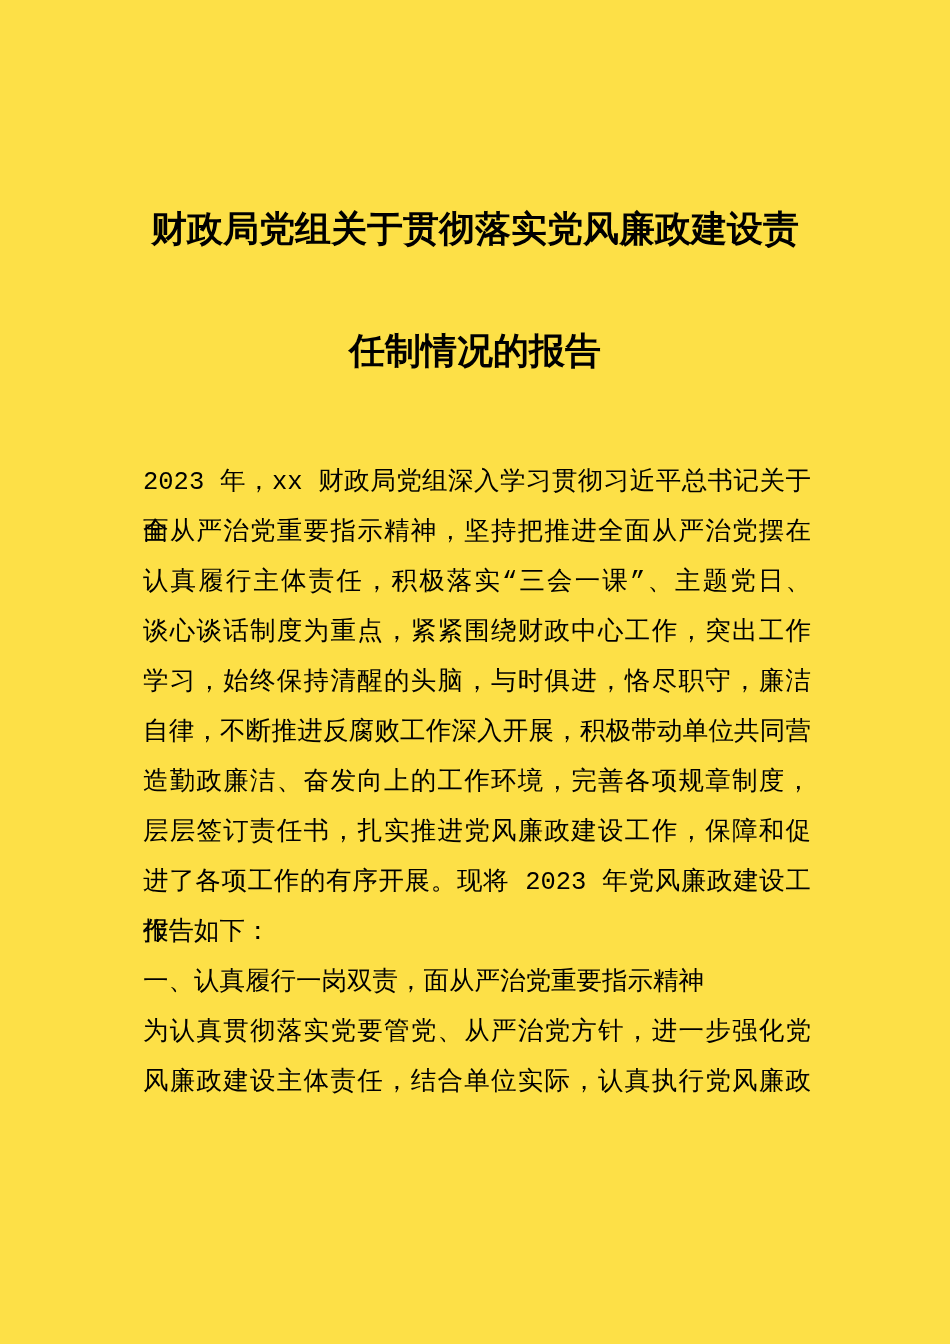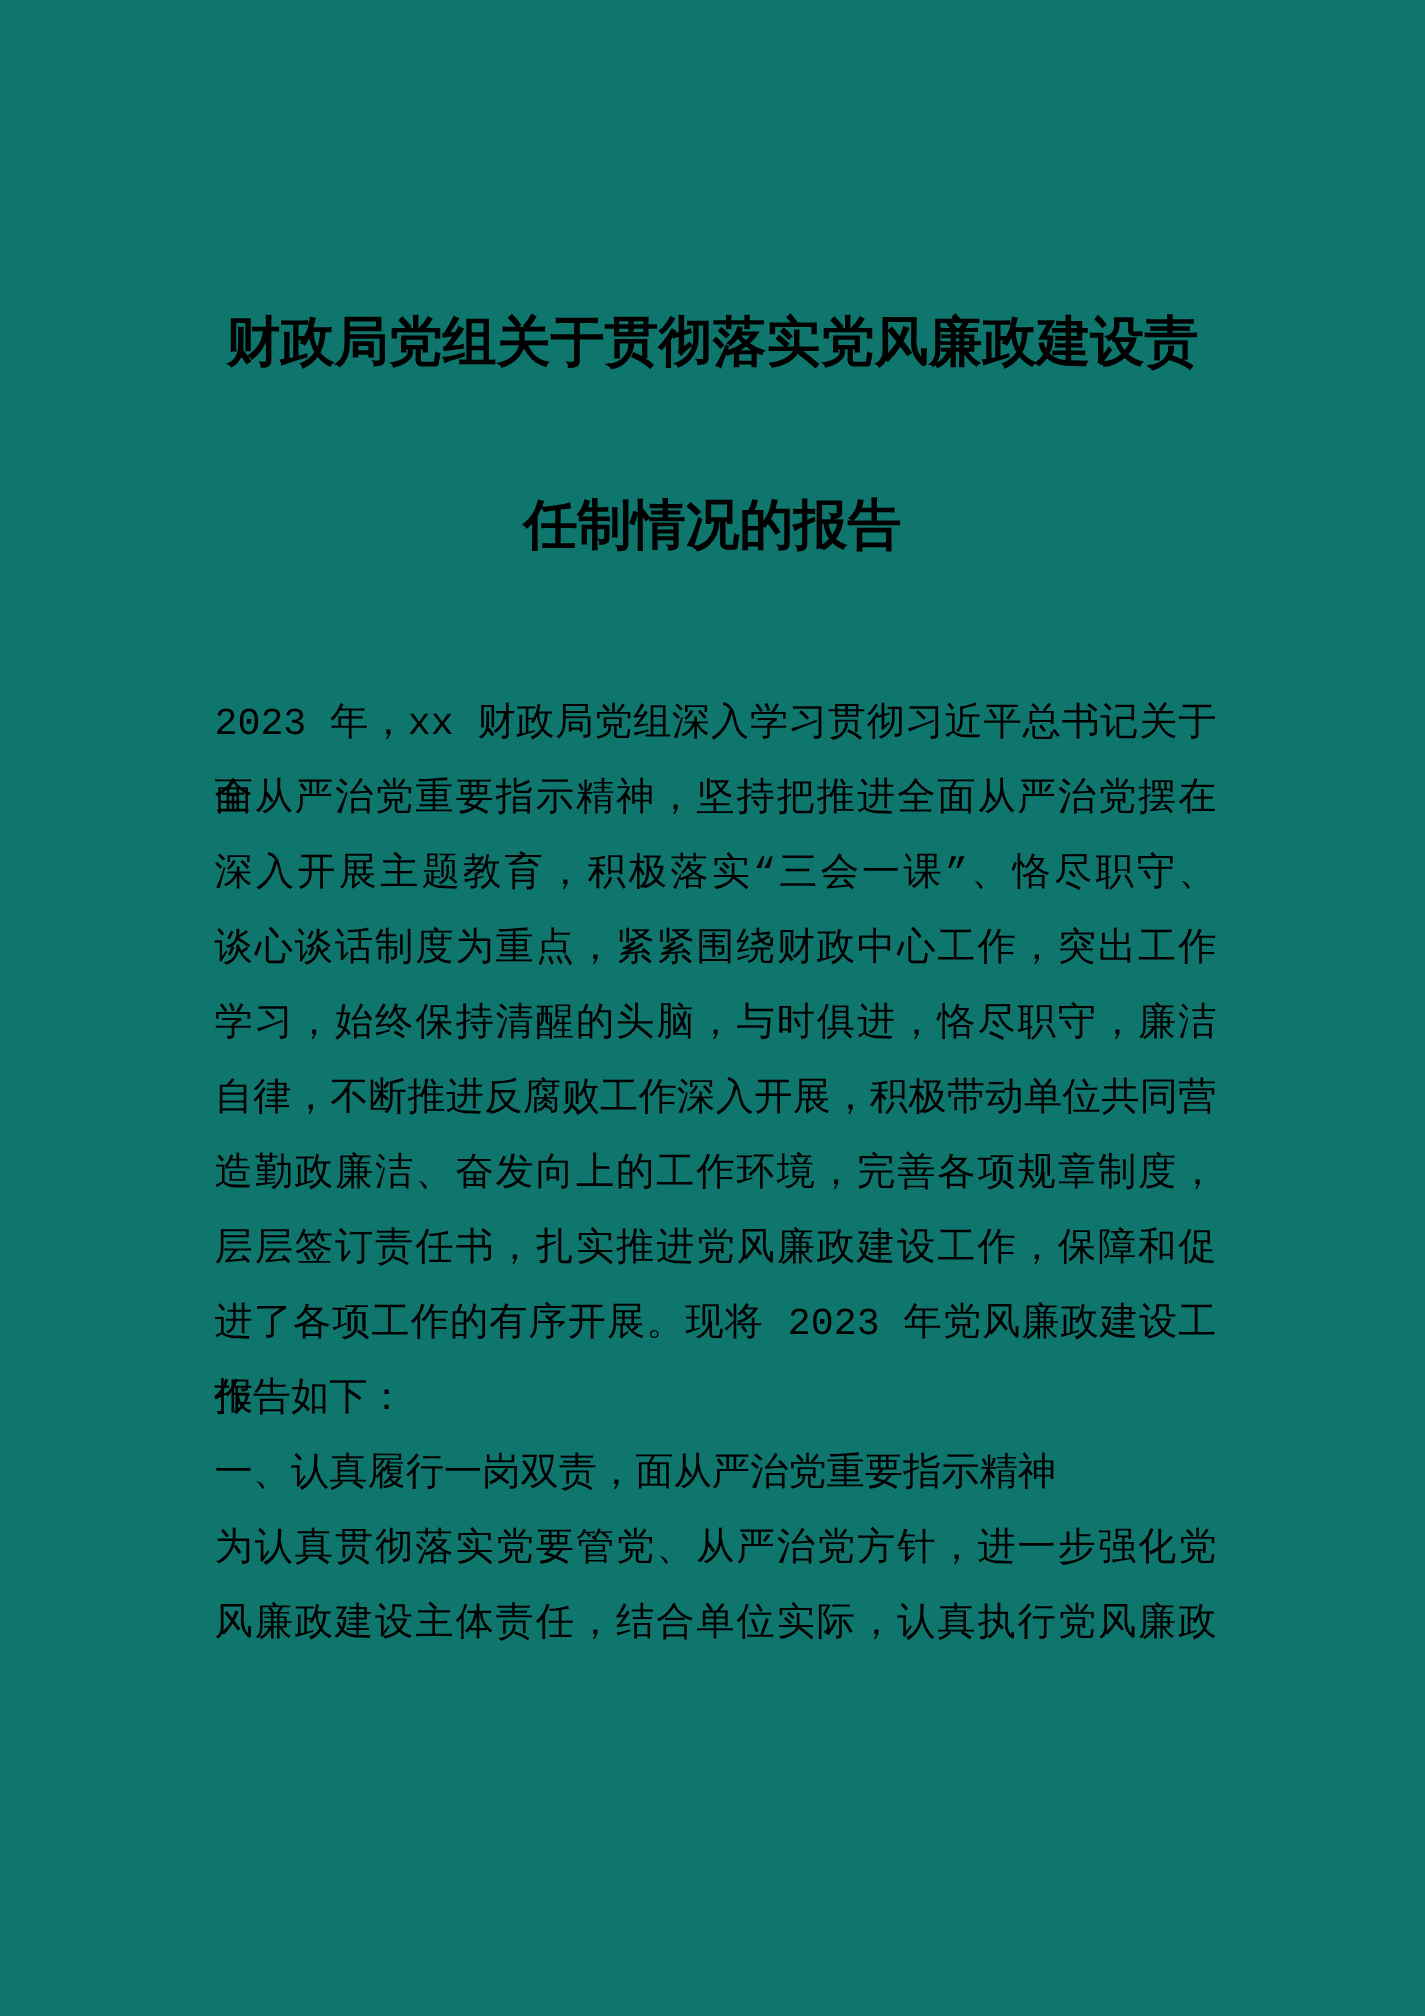--- a/index.html
+++ b/index.html
@@ -4,21 +4,21 @@
 <style>
   html, body {
     margin: 0;
     padding: 0;
     background: #ffffff;
   }
   .page {
     position: relative;
     width: 950px;
     height: 1344px;
-    background: #0f766e;
+    background: #fde047;
     color: #000000;
     overflow: hidden;
     font-family: "DejaVu Serif", "Liberation Serif", serif;
   }
   .doc-title {
     position: absolute;
     top: 167px;
     left: 70px;
     right: 70px;
     text-align: center;
@@ -56,21 +56,21 @@
 <div class="page">
 
   <div class="doc-title">
     <div>财政局党组关于贯彻落实党风廉政建设责</div>
     <div>任制情况的报告</div>
   </div>
 
   <div class="doc-body">
     <div class="body-line j">2023 年，xx 财政局党组深入学习贯彻习近平总书记关于全</div>
     <div class="body-line j">面从严治党重要指示精神，坚持把推进全面从严治党摆在</div>
-    <div class="body-line j">深入开展主题教育，积极落实“三会一课”、恪尽职守、</div>
+    <div class="body-line j">认真履行主体责任，积极落实“三会一课”、主题党日、</div>
     <div class="body-line j">谈心谈话制度为重点，紧紧围绕财政中心工作，突出工作</div>
     <div class="body-line j">学习，始终保持清醒的头脑，与时俱进，恪尽职守，廉洁</div>
     <div class="body-line j">自律，不断推进反腐败工作深入开展，积极带动单位共同营</div>
     <div class="body-line j">造勤政廉洁、奋发向上的工作环境，完善各项规章制度，</div>
     <div class="body-line j">层层签订责任书，扎实推进党风廉政建设工作，保障和促</div>
     <div class="body-line j">进了各项工作的有序开展。现将 2023 年党风廉政建设工作</div>
     <div class="body-line">报告如下：</div>
     <div class="body-line">一、认真履行一岗双责，面从严治党重要指示精神</div>
     <div class="body-line j">为认真贯彻落实党要管党、从严治党方针，进一步强化党</div>
     <div class="body-line j">风廉政建设主体责任，结合单位实际，认真执行党风廉政</div>

